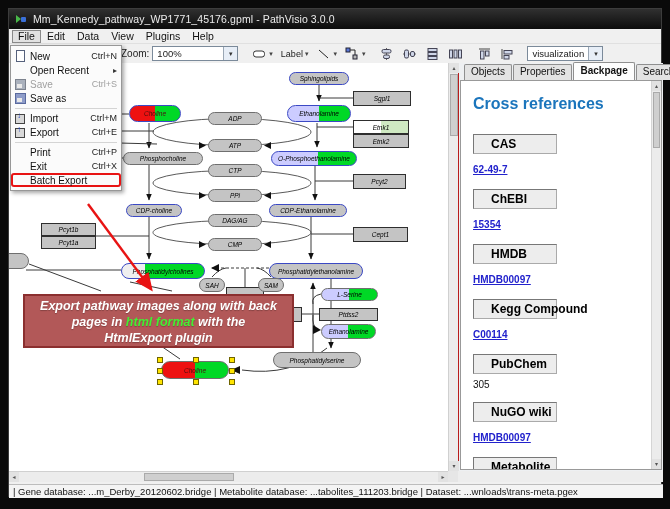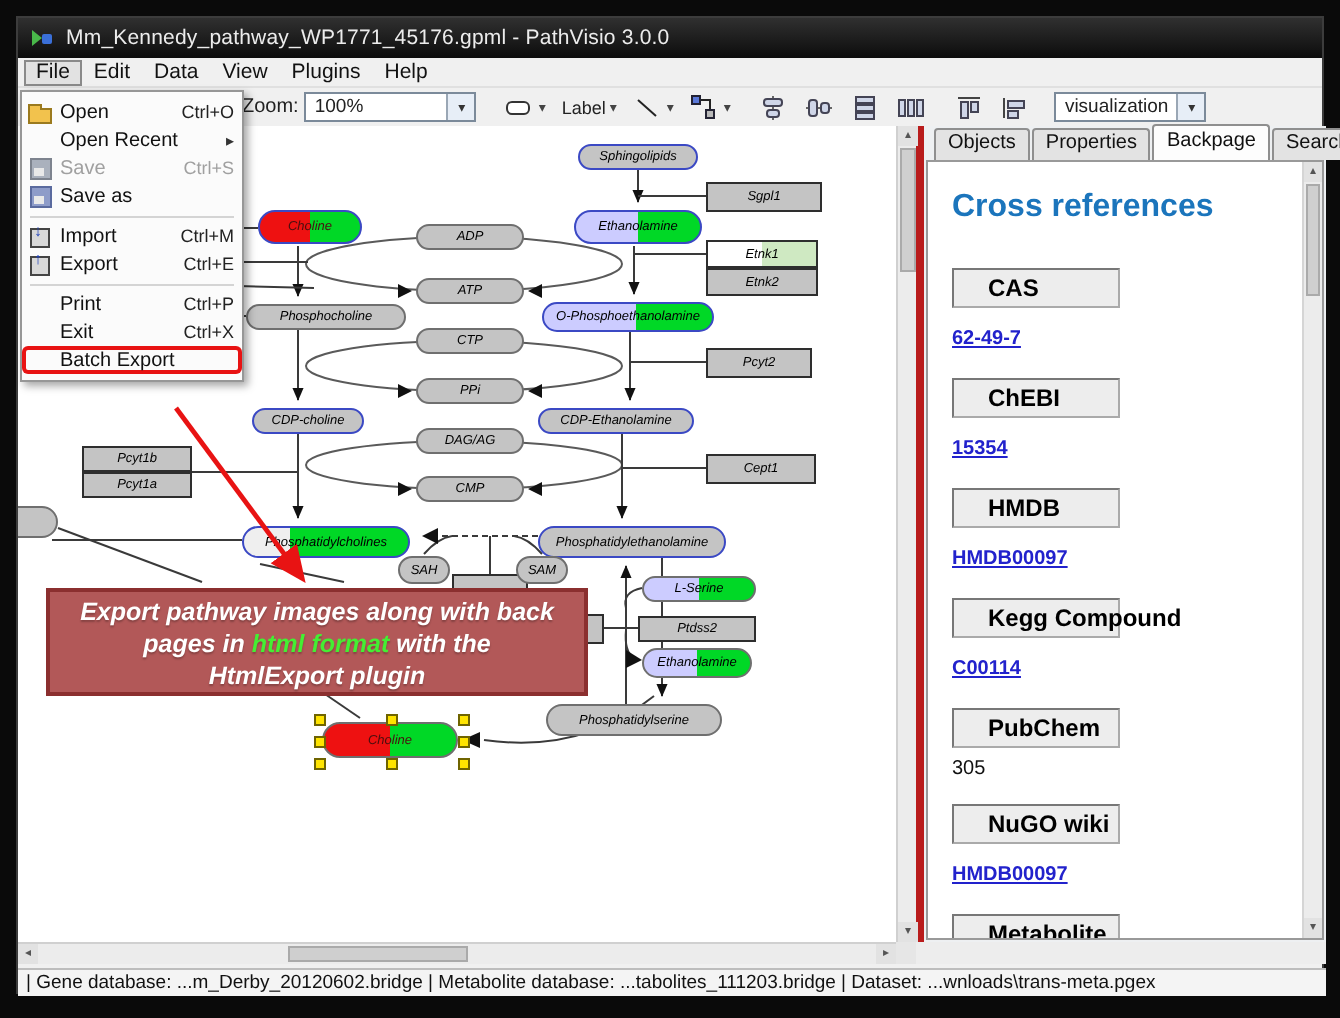--- a/index.html
+++ b/index.html
@@ -39,24 +39,24 @@
   .vscroll .thumb{position:absolute;left:1px;width:8px;top:11px;height:62px;background:#cfcfcf;border:1px solid #aaa;box-sizing:border-box;}
   .hscrollrow{position:absolute;left:0;top:462px;width:654px;height:11px;display:flex;}
   .hscroll{position:relative;width:439px;height:11px;background:#ececec;border-top:1px solid #d0d0d0;box-sizing:border-box;}
   .hscroll .arr{position:absolute;top:0;width:10px;height:10px;font-size:6px;color:#555;text-align:center;line-height:10px;background:#e2e2e2;}
   .hscroll .thumb{position:absolute;top:1px;height:8px;left:135px;width:90px;background:#cfcfcf;border:1px solid #aaa;box-sizing:border-box;}
   .corner{width:10px;background:#e6e6e6;}
   .hsc-right{flex:1;background:#ededed;}
   
   .statusbar{position:absolute;left:0;top:475px;width:654px;height:14px;background:#f4f4f4;border-top:1px solid #bdbdbd;font-size:9.5px;color:#111;line-height:14px;padding-left:4px;box-sizing:border-box;white-space:nowrap;overflow:hidden;}
   
-  .rpanel{width:205px;height:408px;background:#eef0f2;display:flex;flex-direction:column;box-sizing:border-box;border-left:4px solid #b91c1c;}
+  .rpanel{width:205px;height:408px;background:#eef0f2;display:flex;flex-direction:column;box-sizing:border-box;border-left:1px solid #b91c1c;}
   .tabs{display:flex;align-items:flex-end;height:17px;padding-left:5px;font-size:10px;}
   .tab{padding:1px 6px 2px 6px;border:1px solid #8f8f8f;border-bottom:none;background:#e3e3e3;margin-right:1px;height:12px;line-height:12px;color:#111;border-radius:2px 2px 0 0;}
-  .tab.active{background:#fdfdfd;height:14px;line-height:14px;font-weight:normal;}
+  .tab.active{background:#fdfdfd;height:14px;line-height:14px;font-weight:bold;}
   .rcontent{flex:1;background:#fff;border:1px solid #999;margin:0 1px 1px 1px;position:relative;overflow:hidden;}
   .rscroll{position:absolute;right:0;top:0;bottom:0;width:10px;background:#ececec;border-left:1px solid #d5d5d5;box-sizing:border-box;}
   .rscroll .arr{position:absolute;left:0;width:9px;height:10px;font-size:6px;color:#555;text-align:center;line-height:10px;background:#e2e2e2;}
   .rscroll .thumb{position:absolute;left:1px;width:7px;top:11px;height:56px;background:#cfcfcf;border:1px solid #aaa;box-sizing:border-box;}
   .rbody{position:absolute;left:0;top:0;right:10px;bottom:0;padding:14px 0 0 12px;}
   .bp-heading{color:#1b75bc;font-weight:bold;font-size:16px;margin-bottom:21px;}
   .bp-sec{margin-bottom:12px;}
   .bp-head{width:84px;box-sizing:border-box;background:#ededed;border:1px solid #777;border-right-color:#aaa;border-bottom-color:#aaa;font-weight:bold;font-size:12px;padding:2px 17px;margin-bottom:5px;white-space:nowrap;}
   .bp-link{color:#2222cc;font-size:10px;font-weight:bold;text-decoration:underline;cursor:pointer;}
   .bp-val{color:#111;font-size:10px;}
@@ -408,23 +408,23 @@
       <span class="arr" style="right:0;">▸</span>
     </div>
     <div class="corner"></div>
     <div class="hsc-right"></div>
   </div>
 
   <div class="statusbar">| Gene database: ...m_Derby_20120602.bridge | Metabolite database: ...tabolites_111203.bridge | Dataset: ...wnloads\trans-meta.pgex</div>
 
   <div class="menu-pop">
         <div class="mi">
-          <span class="ico ico-open-folder-icon"></span>
-          <span class="mi-label">Open</span>
-          <span class="mi-sc">Ctrl+O</span>
+          <span class="ico ico-new-document-icon"></span>
+          <span class="mi-label">New</span>
+          <span class="mi-sc">Ctrl+N</span>
         </div>
         <div class="mi">
           <span class="ico"></span>
           <span class="mi-label">Open Recent</span>
           <span class="mi-sub">▸</span>
         </div>
         <div class="mi disabled">
           <span class="ico ico-save-icon"></span>
           <span class="mi-label">Save</span>
           <span class="mi-sc">Ctrl+S</span>

